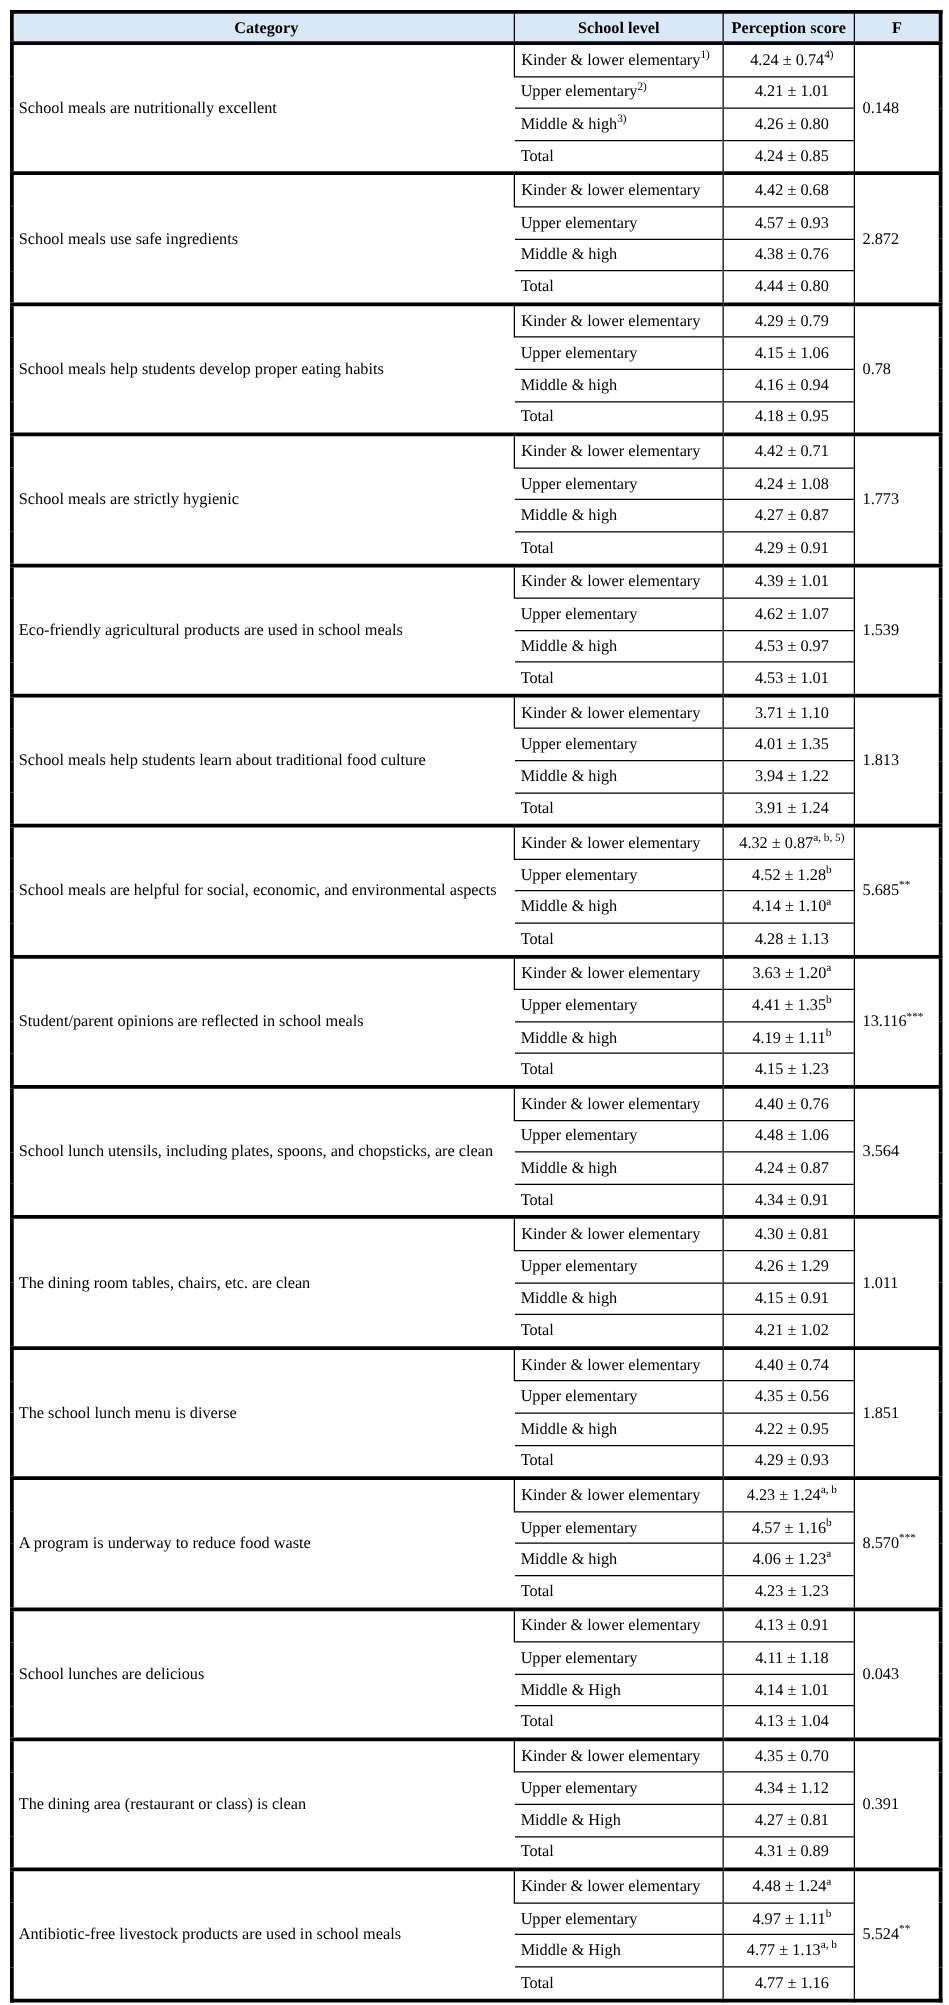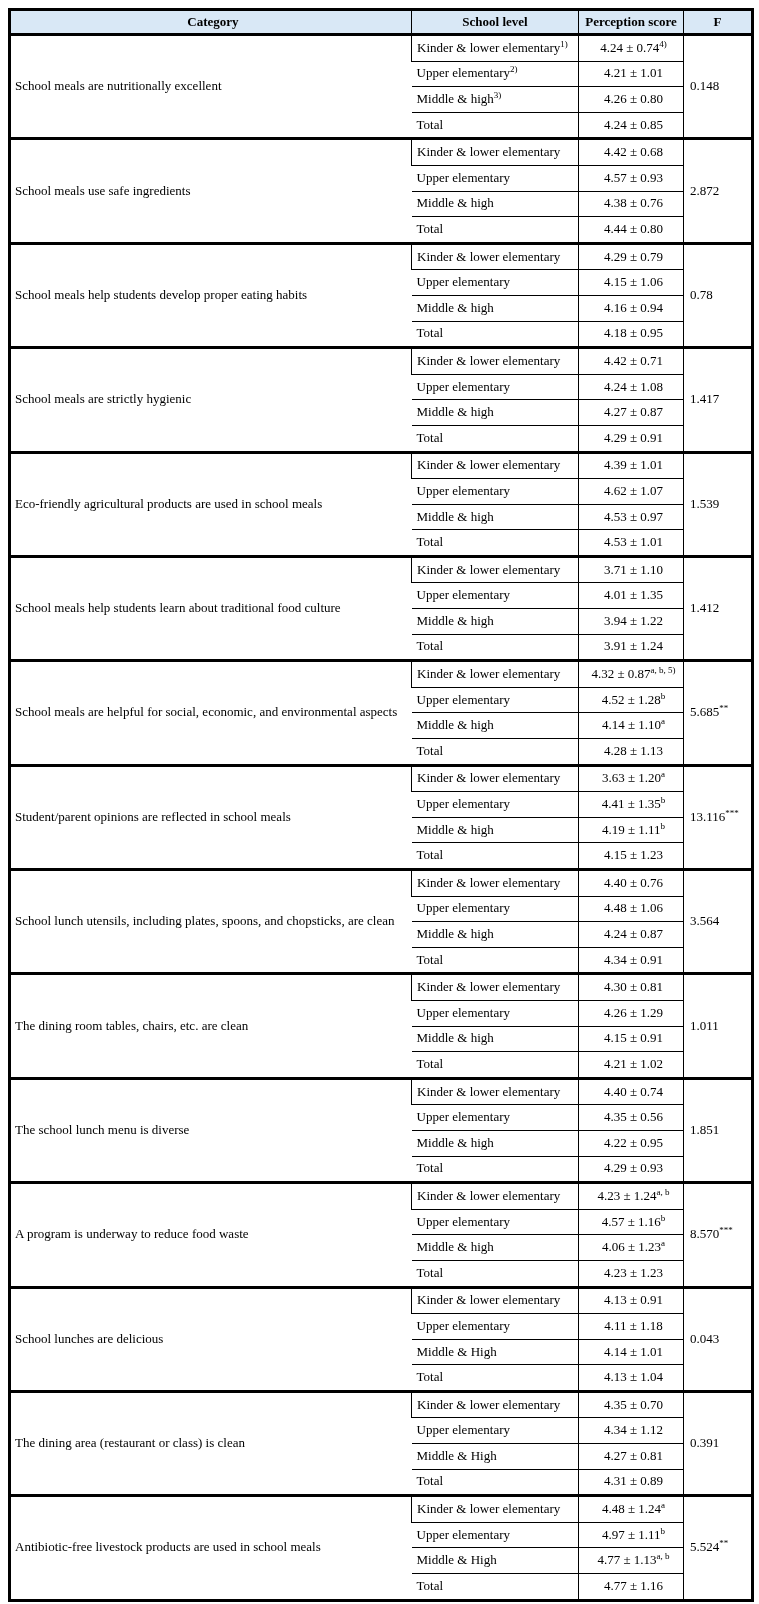--- a/index.html
+++ b/index.html
@@ -135,21 +135,21 @@
       <td class="level"><span>Total</span><sup></sup></td>
       <td class="score"><span>4.18 ± 0.95</span><sup></sup></td>
     </tr>
   </tbody>
 
   <tbody class="section">
     <tr>
       <td class="cat" rowspan="4"><span>School meals are strictly hygienic</span></td>
       <td class="level"><span>Kinder &amp; lower elementary</span><sup></sup></td>
       <td class="score"><span>4.42 ± 0.71</span><sup></sup></td>
-      <td class="f" rowspan="4"><span>1.417</span><sup></sup></td>
+      <td class="f" rowspan="4"><span>1.773</span><sup></sup></td>
     </tr>
     <tr>
       <td class="level"><span>Upper elementary</span><sup></sup></td>
       <td class="score"><span>4.24 ± 1.08</span><sup></sup></td>
     </tr>
     <tr>
       <td class="level"><span>Middle &amp; high</span><sup></sup></td>
       <td class="score"><span>4.27 ± 0.87</span><sup></sup></td>
     </tr>
     <tr>
@@ -177,21 +177,21 @@
       <td class="level"><span>Total</span><sup></sup></td>
       <td class="score"><span>4.53 ± 1.01</span><sup></sup></td>
     </tr>
   </tbody>
 
   <tbody class="section">
     <tr>
       <td class="cat" rowspan="4"><span>School meals help students learn about traditional food culture</span></td>
       <td class="level"><span>Kinder &amp; lower elementary</span><sup></sup></td>
       <td class="score"><span>3.71 ± 1.10</span><sup></sup></td>
-      <td class="f" rowspan="4"><span>1.412</span><sup></sup></td>
+      <td class="f" rowspan="4"><span>1.813</span><sup></sup></td>
     </tr>
     <tr>
       <td class="level"><span>Upper elementary</span><sup></sup></td>
       <td class="score"><span>4.01 ± 1.35</span><sup></sup></td>
     </tr>
     <tr>
       <td class="level"><span>Middle &amp; high</span><sup></sup></td>
       <td class="score"><span>3.94 ± 1.22</span><sup></sup></td>
     </tr>
     <tr>

